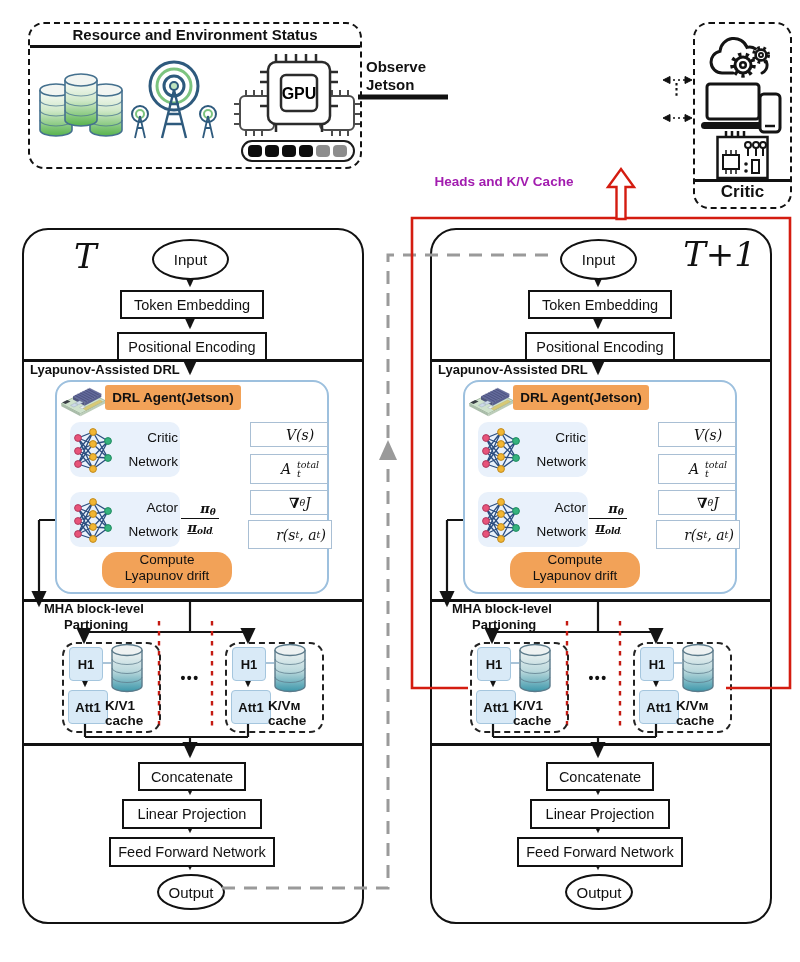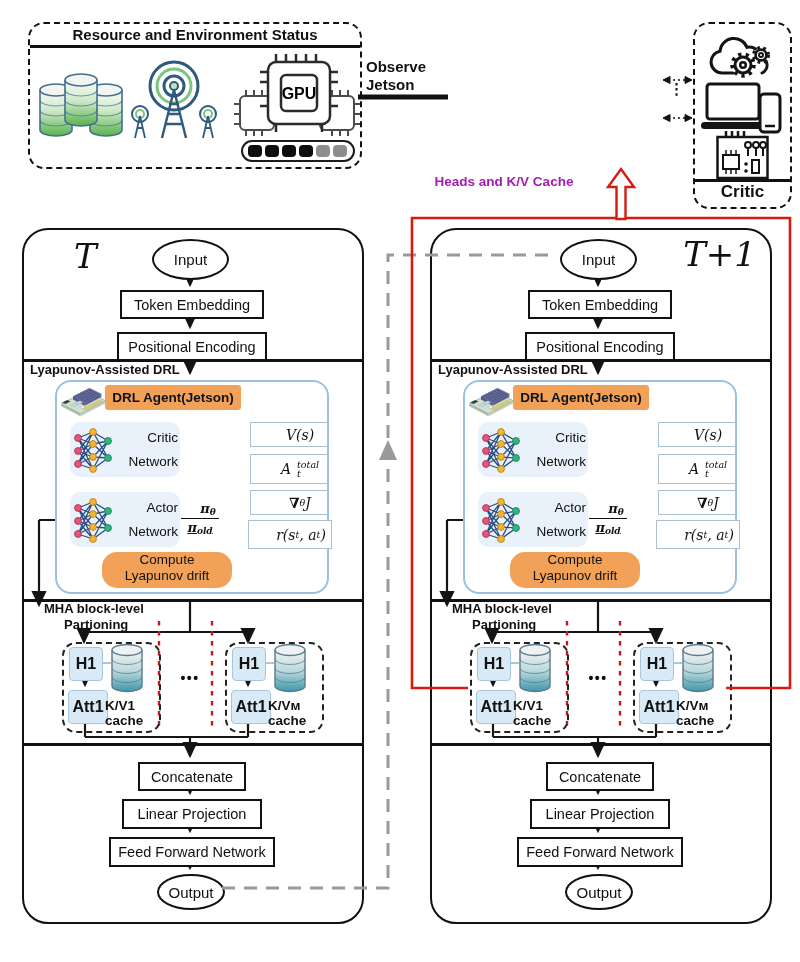--- a/index.html
+++ b/index.html
@@ -50,21 +50,21 @@
   .frac{position:absolute;left:157px;top:271px;width:38px;text-align:center;
         font:bold italic 13px "DejaVu Serif",serif;}
   .frac .num{display:block;border-bottom:1.6px solid #111;padding:0 2px 1px 18px;}
   .frac .den{display:block;padding-top:1px;text-decoration:underline;}
   .frac sub{font-size:9px;vertical-align:-2px;}
   .mhalabel{position:absolute;left:20px;top:371px;width:150px;font-weight:bold;font-size:13px;line-height:15.5px;}
   .mhalabel .l2{padding-left:20px;}
   .group{position:absolute;top:412px;width:95px;height:87px;border:2px dashed #222;border-radius:14px;}
   .gL{left:38px;} .gR{left:201px;}
   .cell{position:absolute;background:#d9eaf7;border:1.5px solid #a5c6de;border-radius:4px;
-        display:flex;align-items:center;justify-content:center;font-weight:bold;font-size:16px;}
+        display:flex;align-items:center;justify-content:center;font-weight:bold;font-size:13px;}
   .kvlabel{position:absolute;top:468px;width:50px;text-align:left;font-weight:bold;
            font-size:13.5px;line-height:15px;}
   .dots{position:absolute;left:144px;top:440px;width:44px;text-align:center;font-weight:bold;
         font-size:14px;letter-spacing:1.5px;}
   .icon-abs{position:absolute;}
   svg{display:block;}
 </style>
 </head>
 <body>
 

